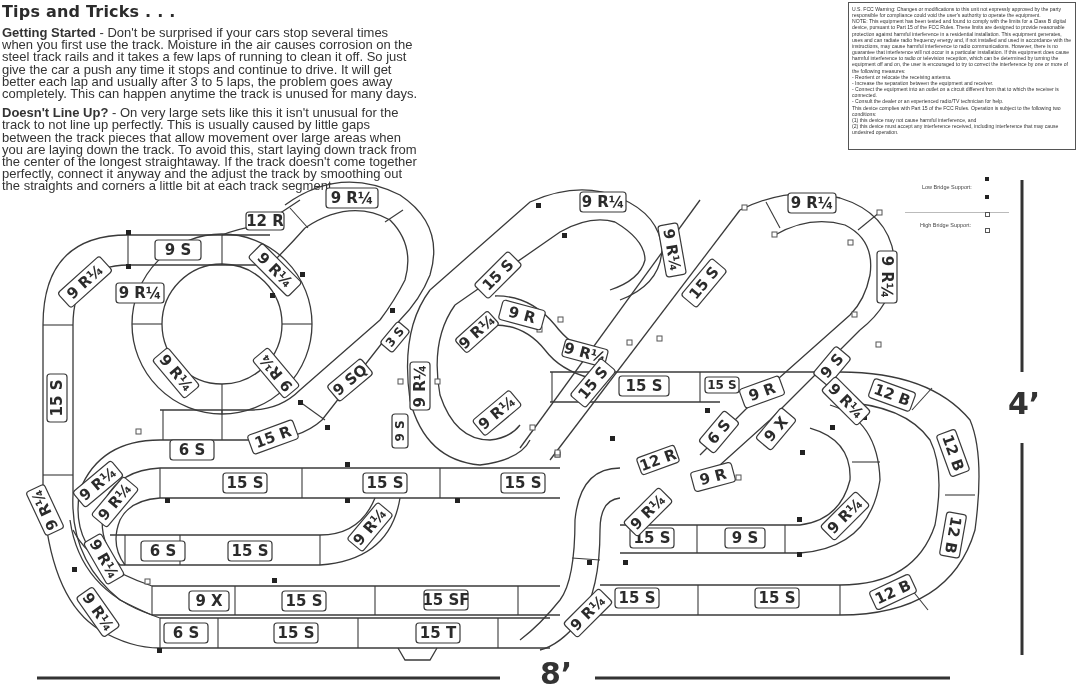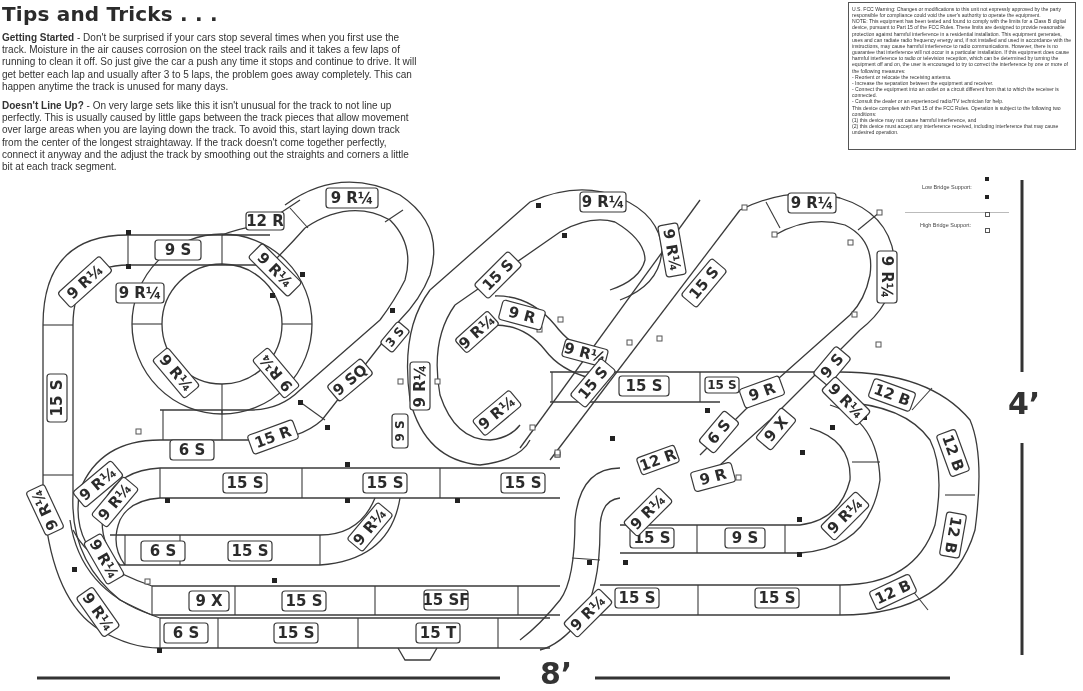--- a/index.html
+++ b/index.html
@@ -1,19 +1,19 @@
 <!DOCTYPE html>
 <html><head>
 <meta charset="utf-8">
 <style>
   html, body { margin:0; padding:0; background:#ffffff; }
   body { width:1083px; height:691px; position:relative; overflow:hidden; font-family:"Liberation Sans", sans-serif; color:#2a2a2a; }
   .tips { position:absolute; left:2px; top:2px; width:420px; }
-  .tips h1 { font-family:"DejaVu Sans", sans-serif; font-weight:bold; font-size:20px; margin:0 0 6px 0; color:#2b2b2b; letter-spacing:0.2px; }
-  .tips p { font-size:10px; line-height:12.2px; margin:0 0 7px 0; color:#333; }
+  .tips h1 { font-family:"DejaVu Sans", sans-serif; font-weight:bold; font-size:16px; margin:0 0 6px 0; color:#2b2b2b; letter-spacing:0.2px; }
+  .tips p { font-size:13px; line-height:12.2px; margin:0 0 7px 0; color:#333; }
   .tips b { color:#333; }
   .fcc { position:absolute; left:848px; top:2px; width:228px; height:148px; border:1px solid #555; padding:3px 3px; box-sizing:border-box; font-size:5.1px; line-height:6.15px; color:#333; }
   .fcc div { margin:0; }
   .legend { position:absolute; left:900px; top:172px; width:183px; height:70px; font-size:5.5px; color:#444; }
   .legend .low { position:absolute; left:22px; top:12px; }
   .legend .high { position:absolute; left:20px; top:50px; }
   .legend .divider { position:absolute; left:5px; top:40px; width:104px; height:1px; background:#bbb; }
   .sq { position:absolute; width:4px; height:4px; }
   .sq.filled { background:#222; }
   .sq.hollow { border:1px solid #555; width:3px; height:3px; background:#fff; }

